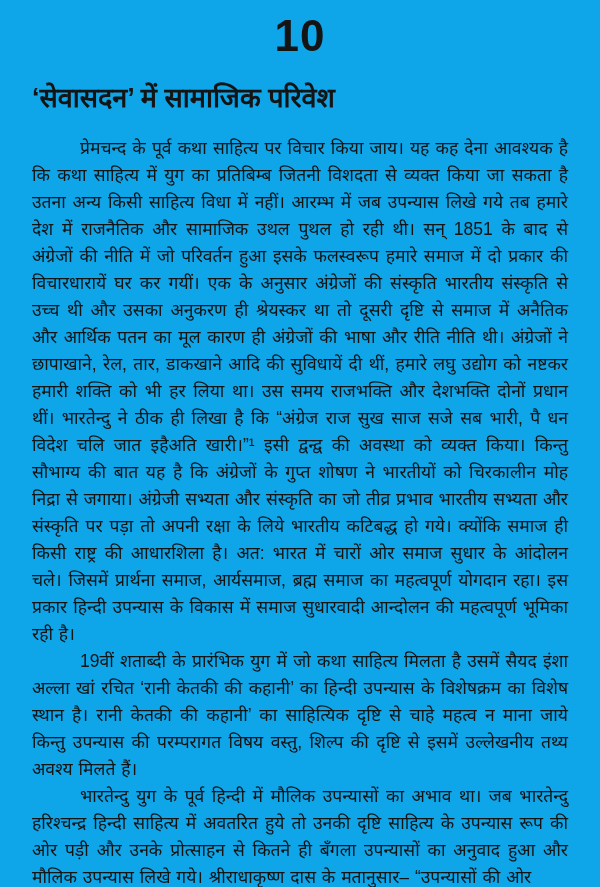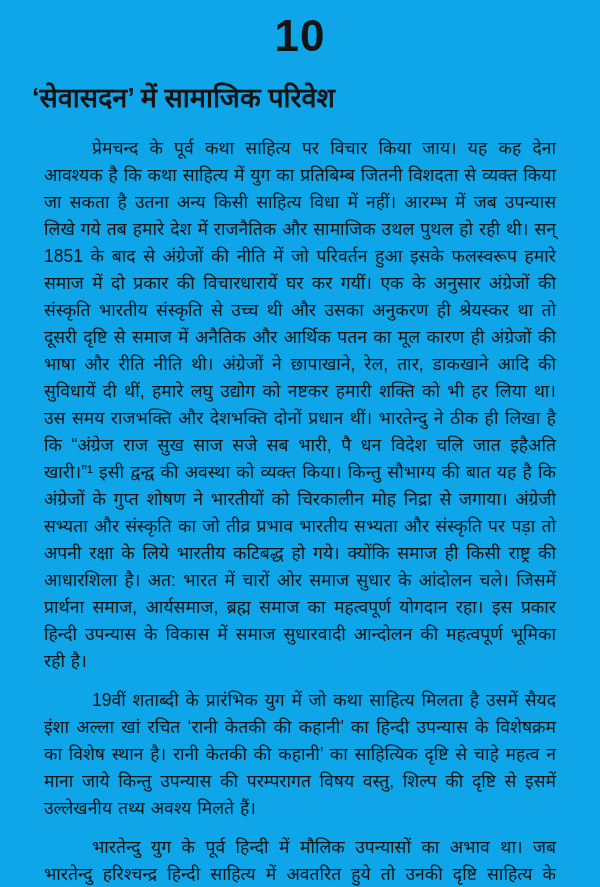--- a/index.html
+++ b/index.html
@@ -27,21 +27,21 @@
     margin: 4px 0 14px 0;
     line-height: 1.1;
   }
   .chapter-title {
     font-size: 27px;
     font-weight: 700;
     margin: 22px 0 20px 0;
     line-height: 1.2;
   }
   .body-text p {
-    margin: 12px;
+    margin: 0;
     font-size: 17.5px;
     line-height: 27px;
     text-align: justify;
     text-indent: 48px;
     word-spacing: 1px;
   }
   .body-text p + p {
     margin-top: 0;
   }
 </style>

